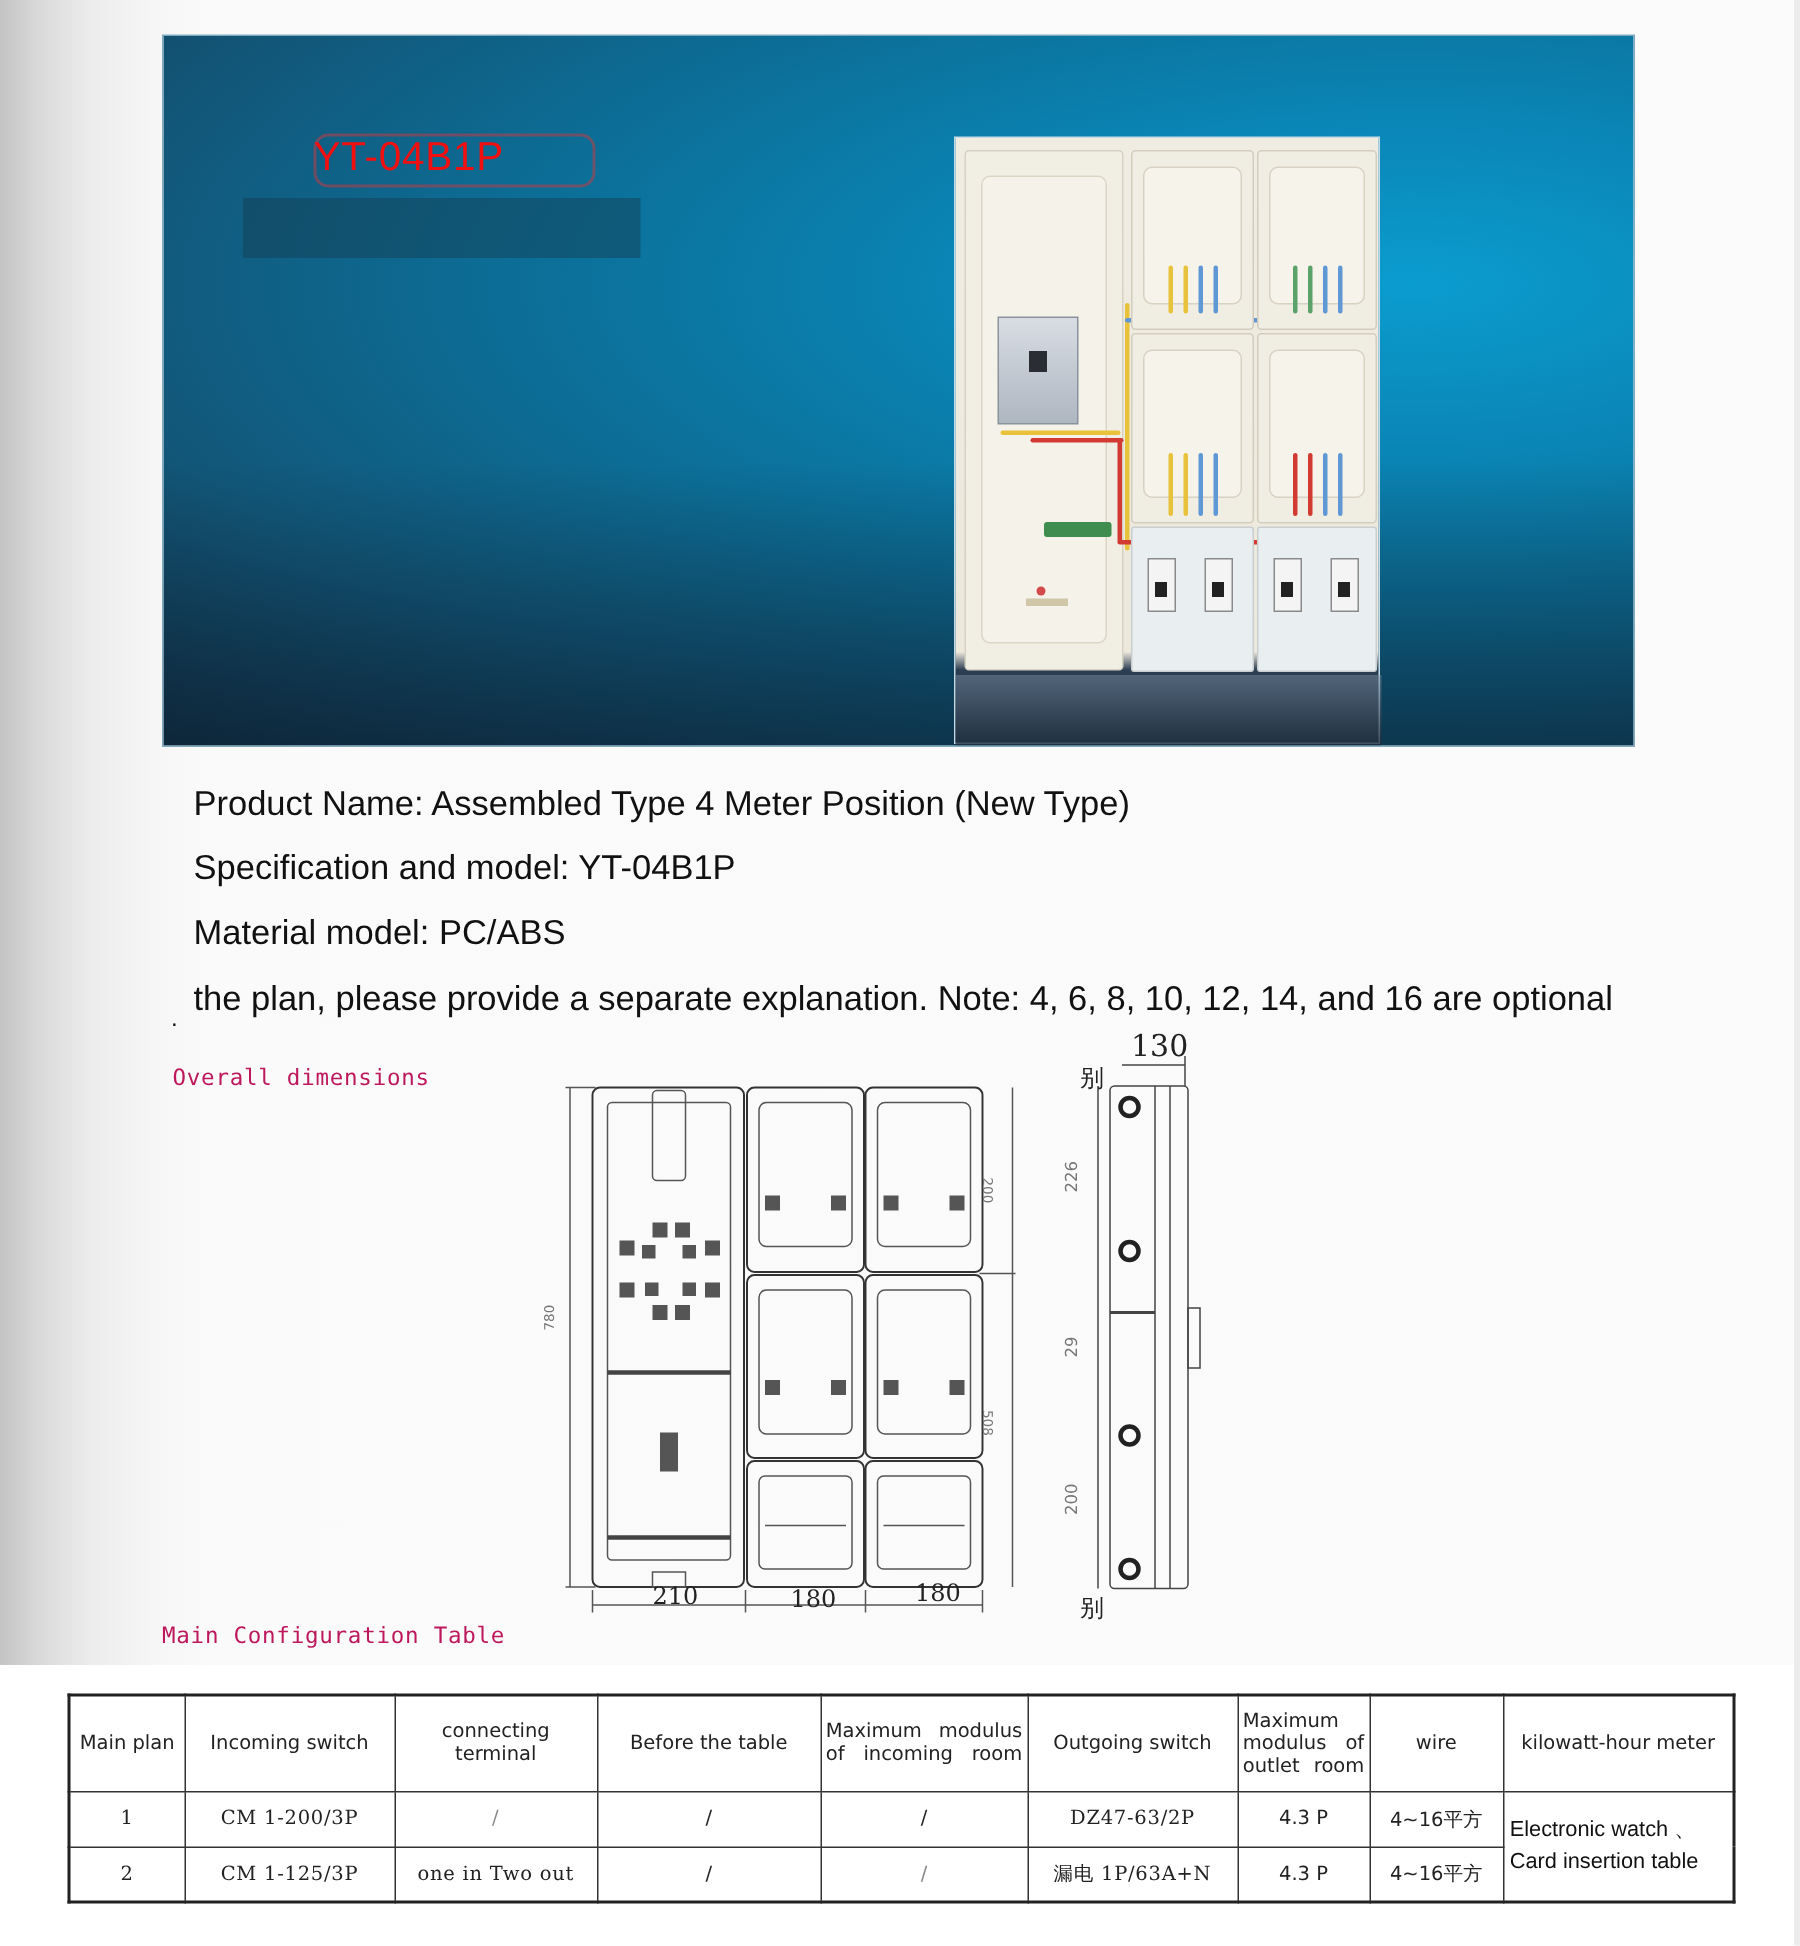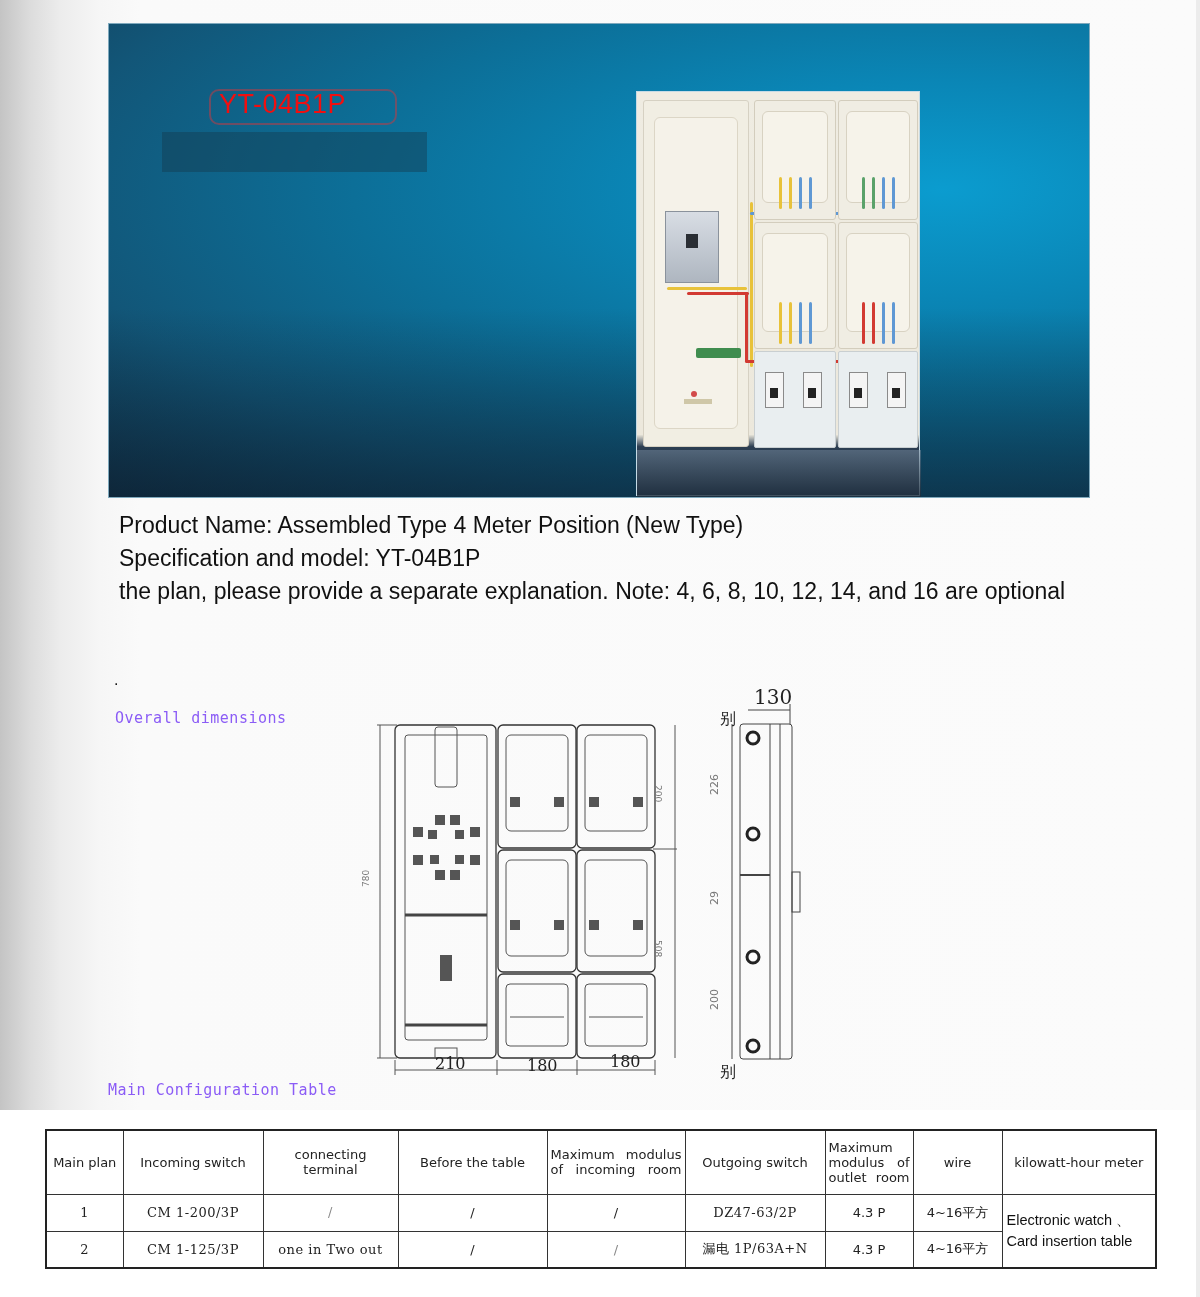--- a/index.html
+++ b/index.html
@@ -26,21 +26,21 @@
   .hero-shade {
     position: absolute; left: 0; top: 0; right: 0; bottom: 0;
     background: linear-gradient(to bottom, rgba(0,0,0,0) 60%, rgba(10,25,40,0.55) 100%);
   }
   .model-badge {
     position: absolute; left: 100px; top: 65px; width: 188px; height: 36px;
     border: 2px solid rgba(190, 60, 70, 0.55); border-radius: 10px;
     box-sizing: border-box;
   }
   .model-badge-text {
-    position: absolute; left: 110px; top: 62px;
+    position: absolute; left: 100px; top: 62px;
     color: #f10f10; font-size: 27px; line-height: 36px; letter-spacing: 0.5px;
   }
   .hero-title {
     position: absolute; left: 53px; top: 104px; width: 420px;
     color: #ffffff; font-size: 27px; line-height: 33px;
   }
   .hero-title-hl {
     position: absolute; left: 53px; top: 108px; width: 265px; height: 40px;
     background: rgba(20,60,80,0.45);
   }
@@ -84,25 +84,25 @@
   .reflection {
     position: absolute; left: 0; top: 358px; width: 284px; height: 47px;
     background: linear-gradient(to bottom, rgba(120,140,160,0.5), rgba(30,45,60,0.8));
   }
 
   
   .desc {
     position: absolute; left: 113px; top: 506px; width: 1010px;
     font-size: 23px; line-height: 27.2px; color: #111111;
   }
-  .desc p { margin: 6px; }
+  .desc p { margin: 16px; }
   .desc-dot { position: absolute; left: 114px; top: 671px; font-size: 16px; color: #111; }
   .section-label {
     position: absolute; font-family: "DejaVu Sans Mono", "Liberation Mono", monospace;
-    color: #8b5cf6; font-size: 15px; letter-spacing: 0.5px;
+    color: #be185d; font-size: 15px; letter-spacing: 0.5px;
   }
   
   .drawing-front { position: absolute; left: 355px; top: 715px; width: 330px; height: 365px; }
   .drawing-side { position: absolute; left: 690px; top: 680px; width: 130px; height: 400px; }
   .dim-text { font-family: "DejaVu Serif", "Liberation Serif", serif; fill: #222; }
   .dim-text-small { font-family: "DejaVu Sans", sans-serif; fill: #777; }
 
   
   .cfg-table {
     position: absolute; left: 45px; top: 1129px; width: 1110px;
@@ -198,20 +198,21 @@
           <div class="sw"></div>
         </div>
     </div>
     <div class="reflection"></div>
   </div>
 </div>
 
 <div class="desc">
   <p>Product Name: Assembled Type 4 Meter Position (New Type)</p>
   <p>Specification and model: YT-04B1P</p>
+  <p>Material model: PC/ABS</p>
   <p>the plan, please provide a separate explanation. Note: 4, 6, 8, 10, 12, 14, and 16 are optional</p>
 </div>
 <div class="desc-dot">.</div>
 
 <div class="section-label" style="left:115px;top:709px;">Overall dimensions</div>
 
 <svg class="drawing-front" viewBox="0 0 330 365">
   <g fill="none" stroke="#555" stroke-width="1">
 
     <line x1="25" y1="10" x2="25" y2="343"></line>

